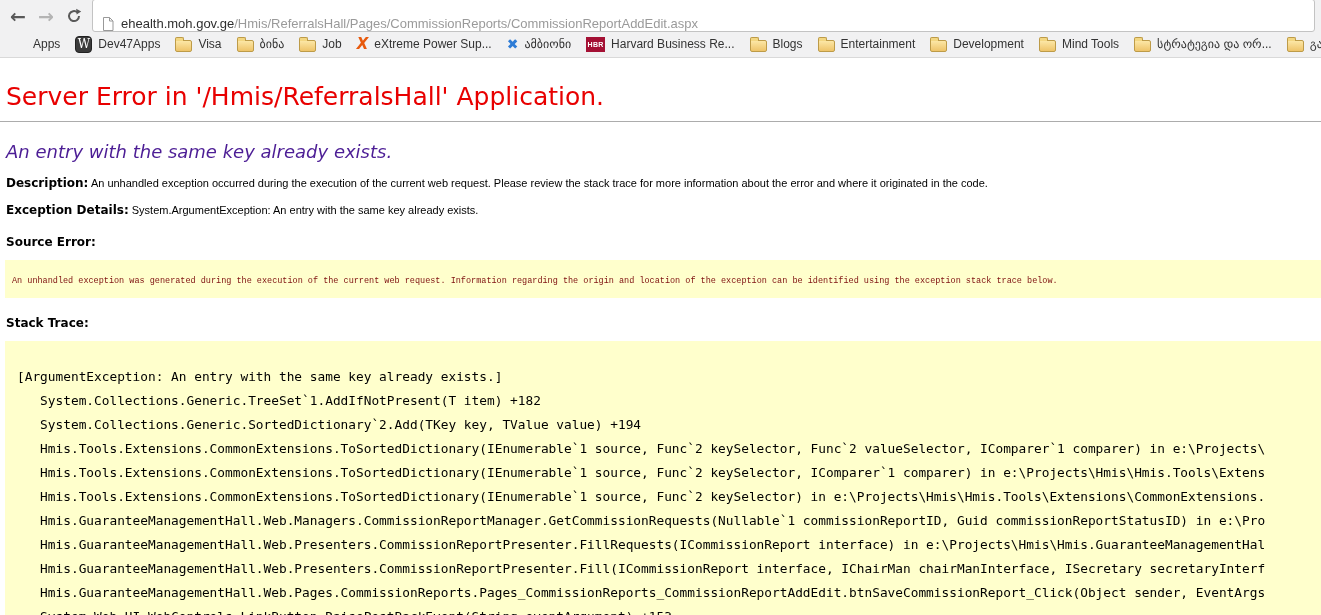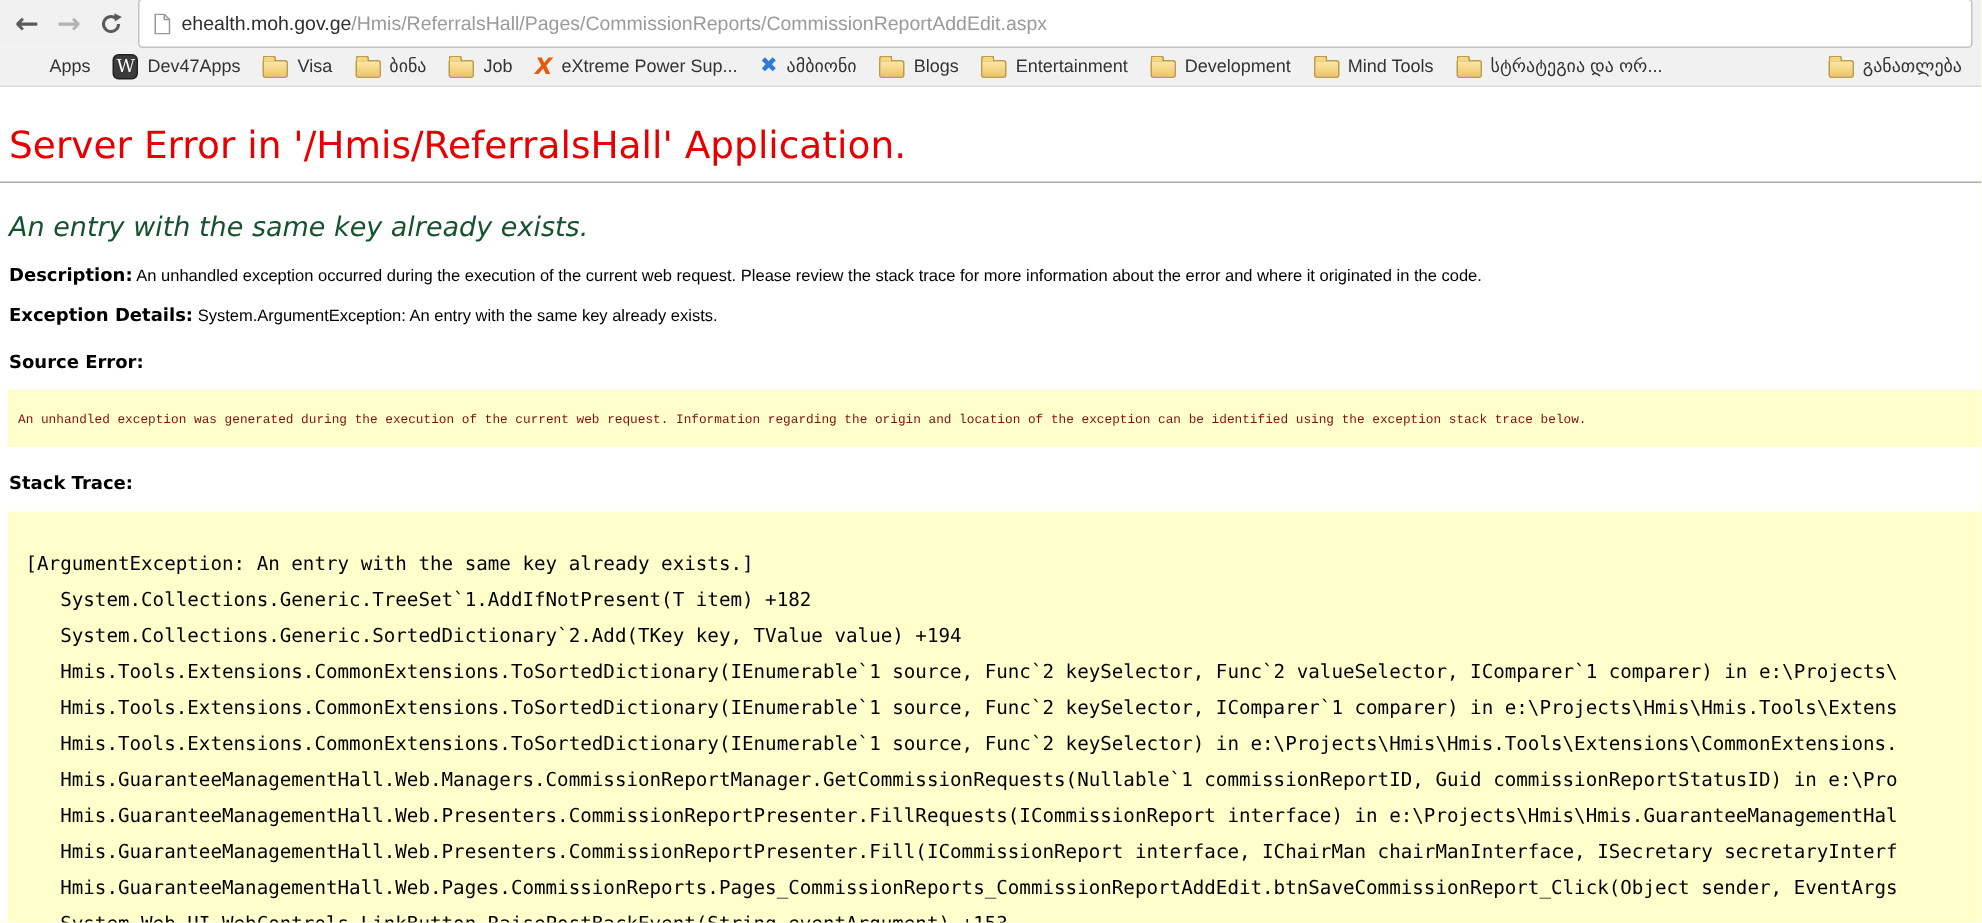--- a/index.html
+++ b/index.html
@@ -17,21 +17,21 @@
   }
   .nav-btn {
     width:28px; height:26px; display:flex; align-items:center; justify-content:center;
     font-size:19px; font-weight:bold; color:#595959; border-radius:3px; cursor:pointer;
     font-family:"DejaVu Sans", sans-serif;
   }
   .nav-btn.disabled { color:#b4b4b4; }
   .omnibox {
     flex:1; height:33px; margin-left:4px;
     background:#fff; border:1px solid #c3c3c3; border-radius:3px;
-    display:flex; align-items:center; gap:7px; padding:0 9px;
+    display:flex; align-items:flex-end; gap:7px; padding:0 9px;
     font-size:13px; white-space:nowrap; overflow:hidden;
   }
   .url-host { color:#2f2f2f; }
   .url-path { color:#9a9a9a; }
 
   
   .bookmarks-bar {
     height:27px; background:#f1f1f2; border-bottom:1px solid #d9d9d9;
     display:flex; align-items:center; padding:0 6px; gap:1px;
     font-size:12px; color:#333;
@@ -75,21 +75,21 @@
 
   
   .content { padding-top:8px; }
   .error-title {
     font-family:"DejaVu Sans", sans-serif; font-weight:normal;
     font-size:25px; color:#e80000; margin:16px 0 10px 6px;
   }
   hr.rule { border:none; border-top:1px solid #acacac; margin:8px 0; }
   .error-subtitle {
     font-family:"DejaVu Sans", sans-serif; font-weight:normal; font-style:italic;
-    font-size:18px; color:#14532d; margin:19px 0 14px 6px;
+    font-size:18px; color:#4c1d95; margin:19px 0 14px 6px;
   }
   p.meta { margin:13px 0 13px 6px; font-size:11px; color:#000; }
   .meta-label, .section-label {
     font-family:"DejaVu Sans", sans-serif; font-weight:bold; font-size:12px; color:#000000;
   }
   p.section { margin:15px 0 10px 6px; }
   .code-box { background:#ffffcc; margin:10px 0 10px 5px; overflow:hidden; }
   .source-box { padding:9px 6px 11px 7px; }
   .source-box code {
     font-family:"Liberation Mono", monospace; font-size:8.5px; color:#7e1010; white-space:pre;margin-top:12px;
@@ -155,20 +155,24 @@
       <span class="bm-icon icon-folder"></span>
       <span class="bm-label">Job</span>
     </div>
     <div class="bookmark">
       <span class="bm-icon icon-x-letter">X</span>
       <span class="bm-label">eXtreme Power Sup...</span>
     </div>
     <div class="bookmark">
       <span class="bm-icon icon-blue-cross">✖</span>
       <span class="bm-label">ამბიონი</span>
+    </div>
+    <div class="bookmark">
+      <span class="bm-icon icon-hbr">HBR</span>
+      <span class="bm-label">Harvard Business Re...</span>
     </div>
     <div class="bookmark">
       <span class="bm-icon icon-folder"></span>
       <span class="bm-label">Blogs</span>
     </div>
     <div class="bookmark">
       <span class="bm-icon icon-folder"></span>
       <span class="bm-label">Entertainment</span>
     </div>
     <div class="bookmark">

